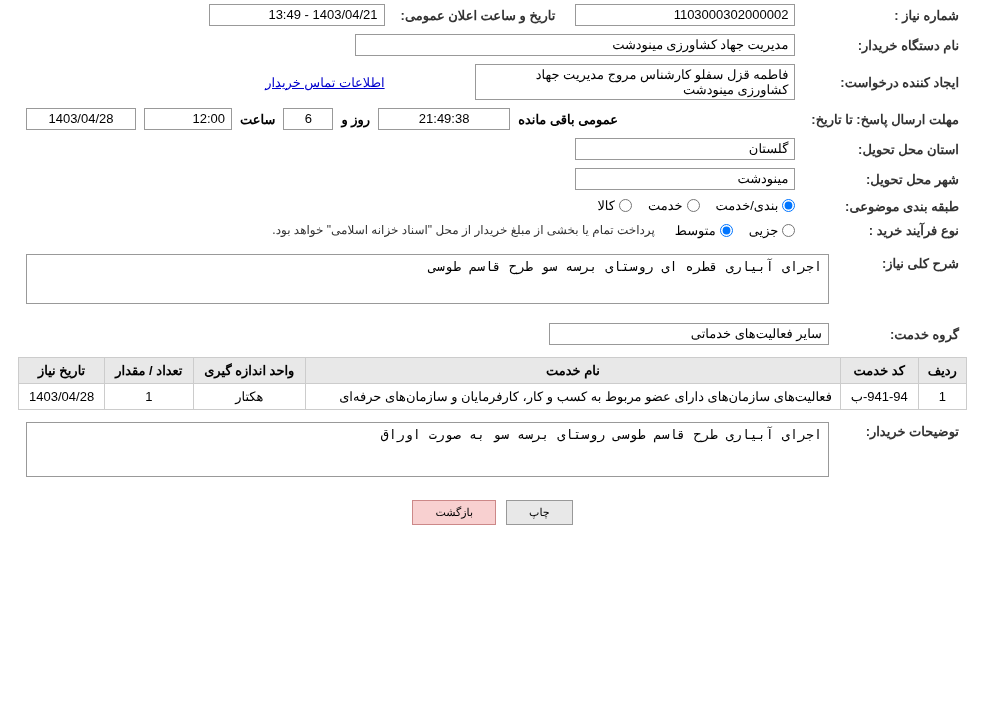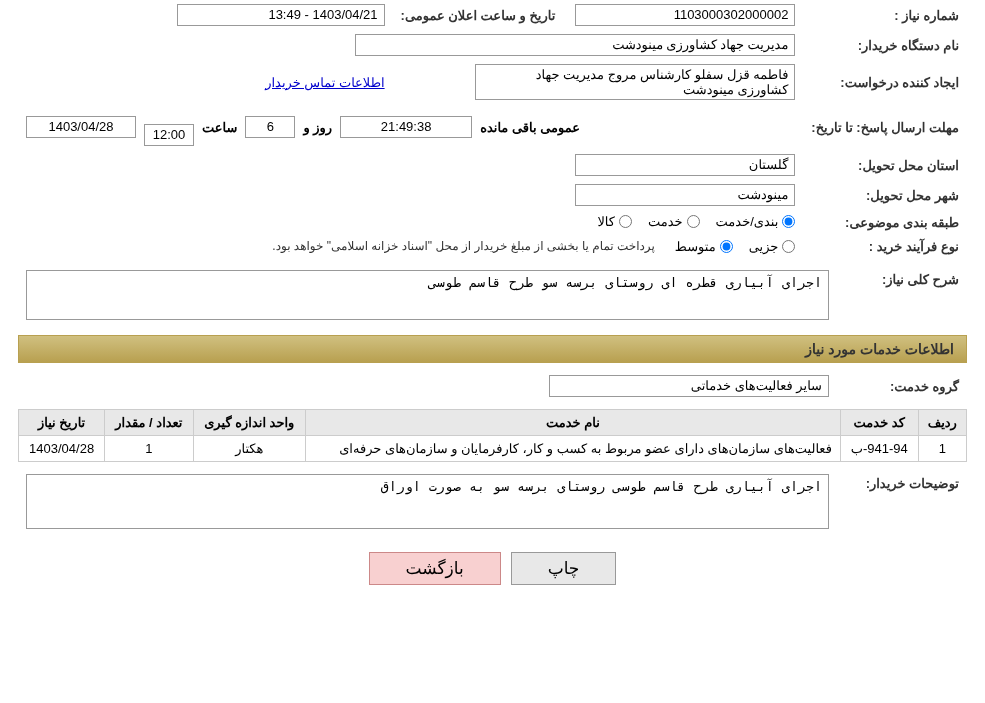--- a/index.html
+++ b/index.html
@@ -60,21 +60,21 @@
     }
     .input-box {
       border: 1px solid #999;
       background: #fff;
       padding: 2px 6px;
       min-height: 22px;
       display: inline-block;
       text-align: right;
     }
     .input-wide { width: 280px; }
-    .input-medium { width: 208px; padding-left: 39px; }
+    .input-medium { width: 176px; padding-left: 39px; }
     .input-small { width: 132px; }
     .input-xsmall { width: 80px; }
     .link-style {
       color: #0000cc;
       text-decoration: underline;
       cursor: pointer;
     }
     .radio-group { display: inline-flex; gap: 16px; align-items: center; }
     .radio-item { display: flex; align-items: center; gap: 4px; }
     .note-text { font-size: 12px; color: #333; }
@@ -104,25 +104,25 @@
       padding: 5px 8px;
       text-align: center;
     }
     .btn-group {
       display: flex;
       justify-content: center;
       gap: 10px;
       margin-top: 16px;
     }
     .btn {
-      padding: 5px 36px;
+      padding: 5px 22px;
       border: 1px solid #999;
       background: #e8e8e8;
       cursor: pointer;
-      font-size: 17px;
+      font-size: 11px;
       font-family: Tahoma, Arial, sans-serif;
     }
     .btn-print { background: #e8e8e8; }
     .btn-back { background: #f8d0d0; border-color: #cc8888; }
     .watermark-area {
       position: relative;
       overflow: hidden;
     }
     .row-flex {
       display: flex;
@@ -170,21 +170,21 @@
 
       <tr>
         <td class="label-cell">مهلت ارسال پاسخ: تا تاریخ:</td>
         <td colspan="3">
           <div class="row-flex" style="justify-content: flex-end; gap:8px;">
             <span class="inline-label">عمومی باقی مانده</span>
             <span class="input-box input-small" style="text-align:center;">21:49:38</span>
             <span class="inline-label">روز و</span>
             <span class="input-box input-xsmall" style="text-align:center; width:50px;">6</span>
             <span class="inline-label">ساعت</span>
-            <span class="input-box input-xsmall" style="text-align:center; width:50px;margin-top:16px;">12:00</span>
+            <span class="input-box input-xsmall" style="text-align:right; width:88px;">12:00</span>
             <span class="input-box" style="width:110px; text-align:center;">1403/04/28</span>
           </div>
         </td>
       </tr>
 
       <tr>
         <td class="label-cell">استان محل تحویل:</td>
         <td class="value-cell" colspan="3">
           <span class="input-box" style="width:220px;">گلستان</span>
         </td>
@@ -244,21 +244,20 @@
         <td class="label-cell" style="vertical-align:top; padding-top:6px; width:130px;">شرح کلی نیاز:</td>
         <td>
           <div class="watermark-area">
             <textarea class="textarea-box" rows="2" readonly="" style="">اجرای آبیاری قطره ای روستای برسه سو طرح قاسم طوسی</textarea>
           </div>
         </td>
       </tr>
     </tbody>
       </table>
 
-    <div class="section-title">اطلاعات خدمات مورد نیاز</div>
 
     <table class="info-table">
       <tbody>
           <tr>
         <td class="label-cell" style="width:130px;">گروه خدمت:</td>
         <td>
           <span class="input-box" style="width:280px;">سایر فعالیت‌های خدماتی</span>
         </td>
       </tr>
     </tbody>

